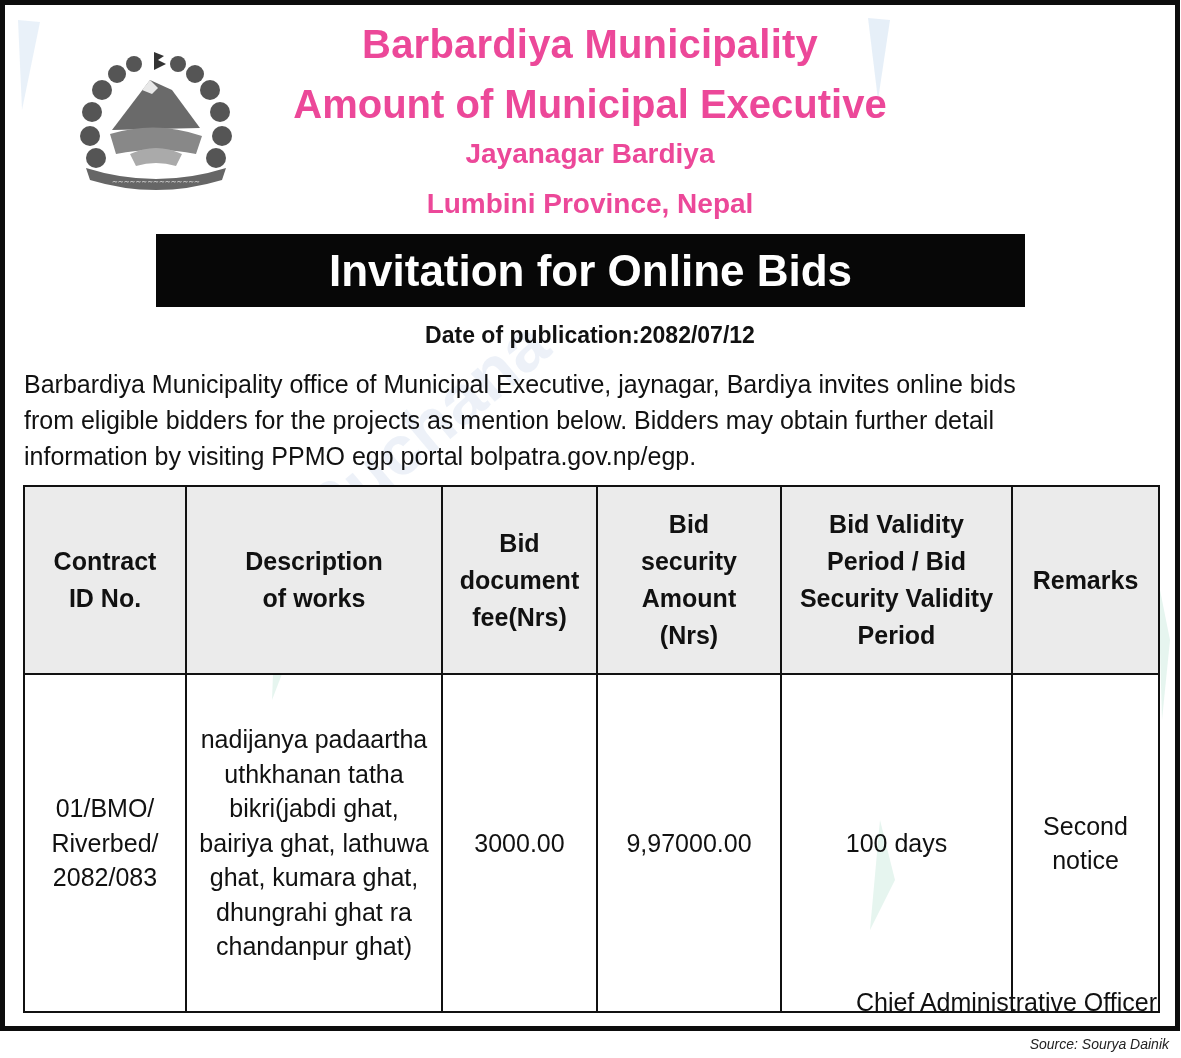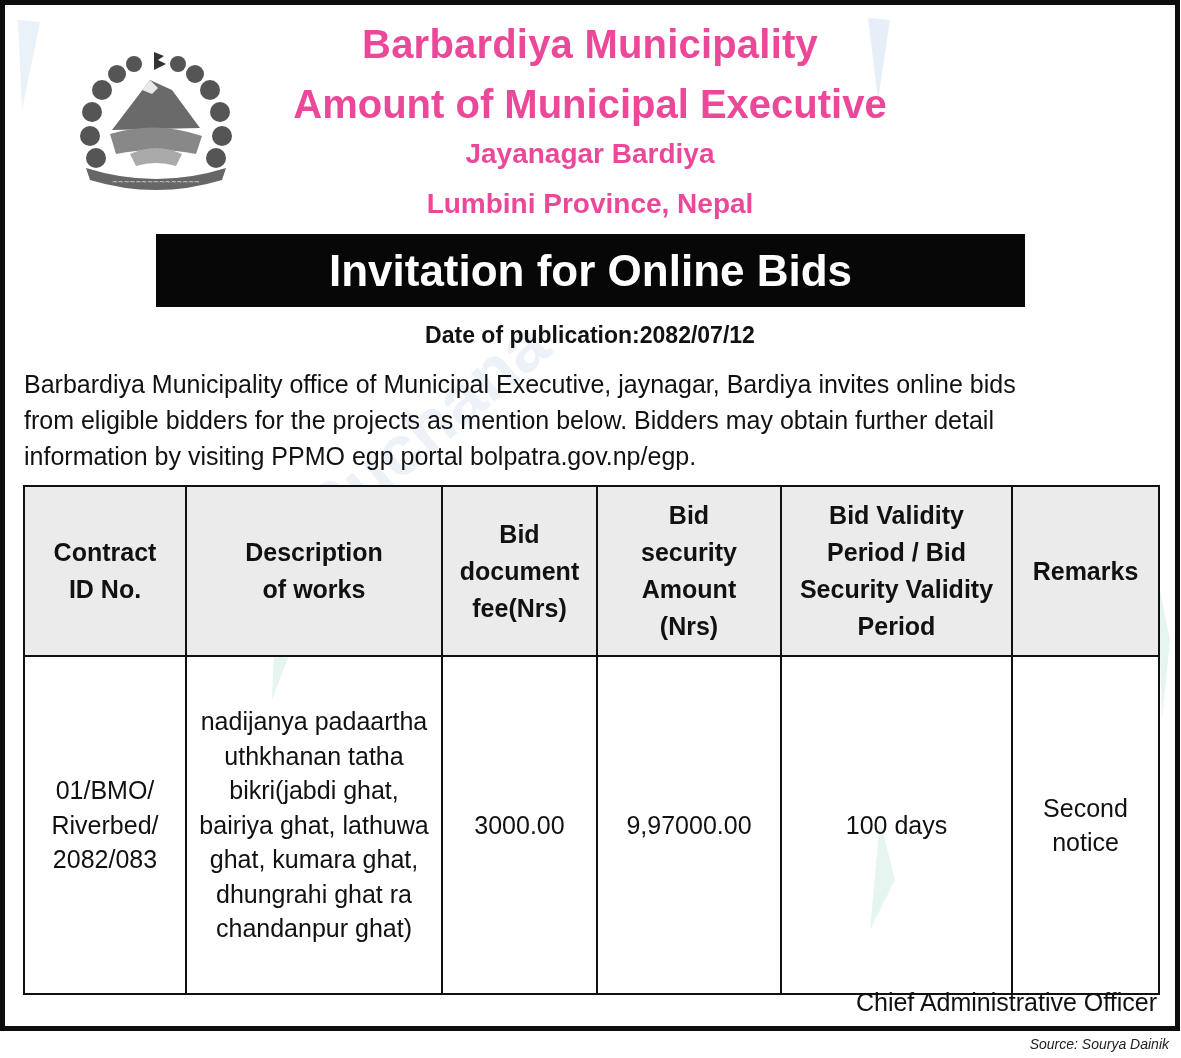--- a/index.html
+++ b/index.html
@@ -81,21 +81,21 @@
     <col style="width:162px">
       <col style="width:256px">
       <col style="width:155px">
       <col style="width:184px">
       <col style="width:231px">
       <col style="width:147px">
   </colgroup>
   <thead>
     <tr>
       <th style="padding:0 22px">Contract ID No.</th>
-      <th style="padding:0 50px">Description of works</th>
+      <th style="padding:9px 50px">Description of works</th>
       <th>Bid document fee(Nrs)</th>
       <th style="padding:0 28px">Bid security Amount (Nrs)</th>
       <th style="padding:0 6px">Bid Validity Period / Bid Security Validity Period</th>
       <th>Remarks</th>
     </tr>
   </thead>
   <tbody>
     <tr>
       <td style="padding:12px 14px">01/BMO/ Riverbed/ 2082/083</td>
       <td style="padding:0 8px">nadijanya padaartha uthkhanan tatha bikri(jabdi ghat, bairiya ghat, lathuwa ghat, kumara ghat, dhungrahi ghat ra chandanpur ghat)</td>

